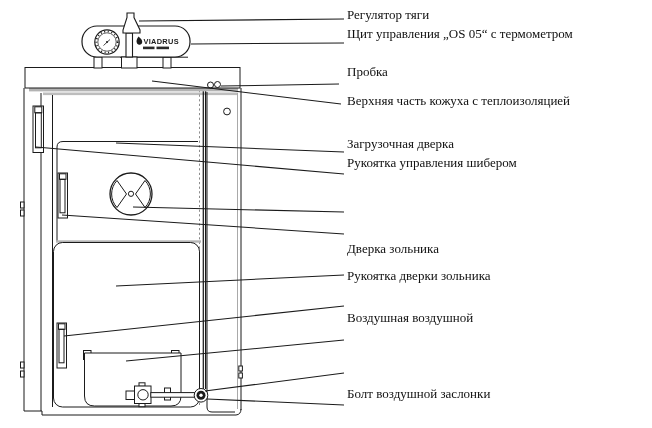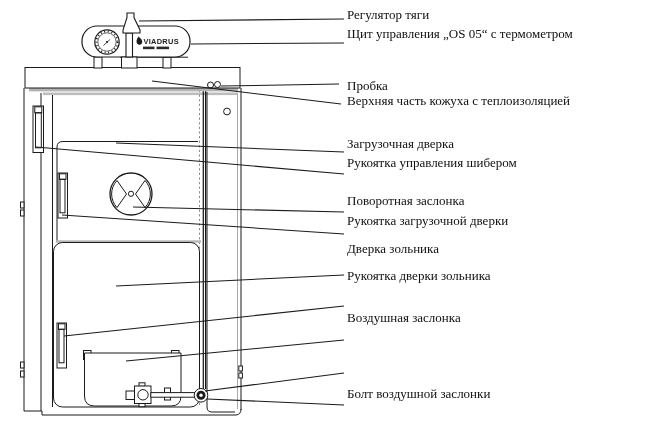--- a/index.html
+++ b/index.html
@@ -167,24 +167,22 @@
       <line x1="116" y1="286" x2="344" y2="275"></line>
       <line x1="64" y1="336" x2="344" y2="306"></line>
       <line x1="126" y1="361" x2="344" y2="340"></line>
       <line x1="205" y1="391" x2="344" y2="373"></line>
       <line x1="207" y1="399" x2="344" y2="405"></line>
     </g>
   </svg>
 
   <div class="label" style="top:6px">Регулятор тяги</div>
   <div class="label" style="top:25px">Щит управления „OS 05“ с термометром</div>
-  <div class="label" style="top:77px">Пробка</div>
+  <div class="label" style="top:63px">Пробка</div>
   <div class="label" style="top:135px">Загрузочная дверка</div>
   <div class="label" style="top:92px">Верхняя часть кожуха с теплоизоляцией</div>
   <div class="label" style="top:154px">Рукоятка управления шибером</div>
-  <div class="label" style="top:192px">Поворотная заслонка</div>
-  <div class="label" style="top:212px">Рукоятка загрузочной дверки</div>
   <div class="label" style="top:240px">Дверка зольника</div>
   <div class="label" style="top:267px">Рукоятка дверки зольника</div>
-  <div class="label" style="top:309px">Воздушная заслонка</div>
+  <div class="label" style="top:309px">Воздушная воздушной</div>
   <div class="label" style="top:385px">Болт воздушной заслонки</div>
 
 </div>
 
 </body></html>

